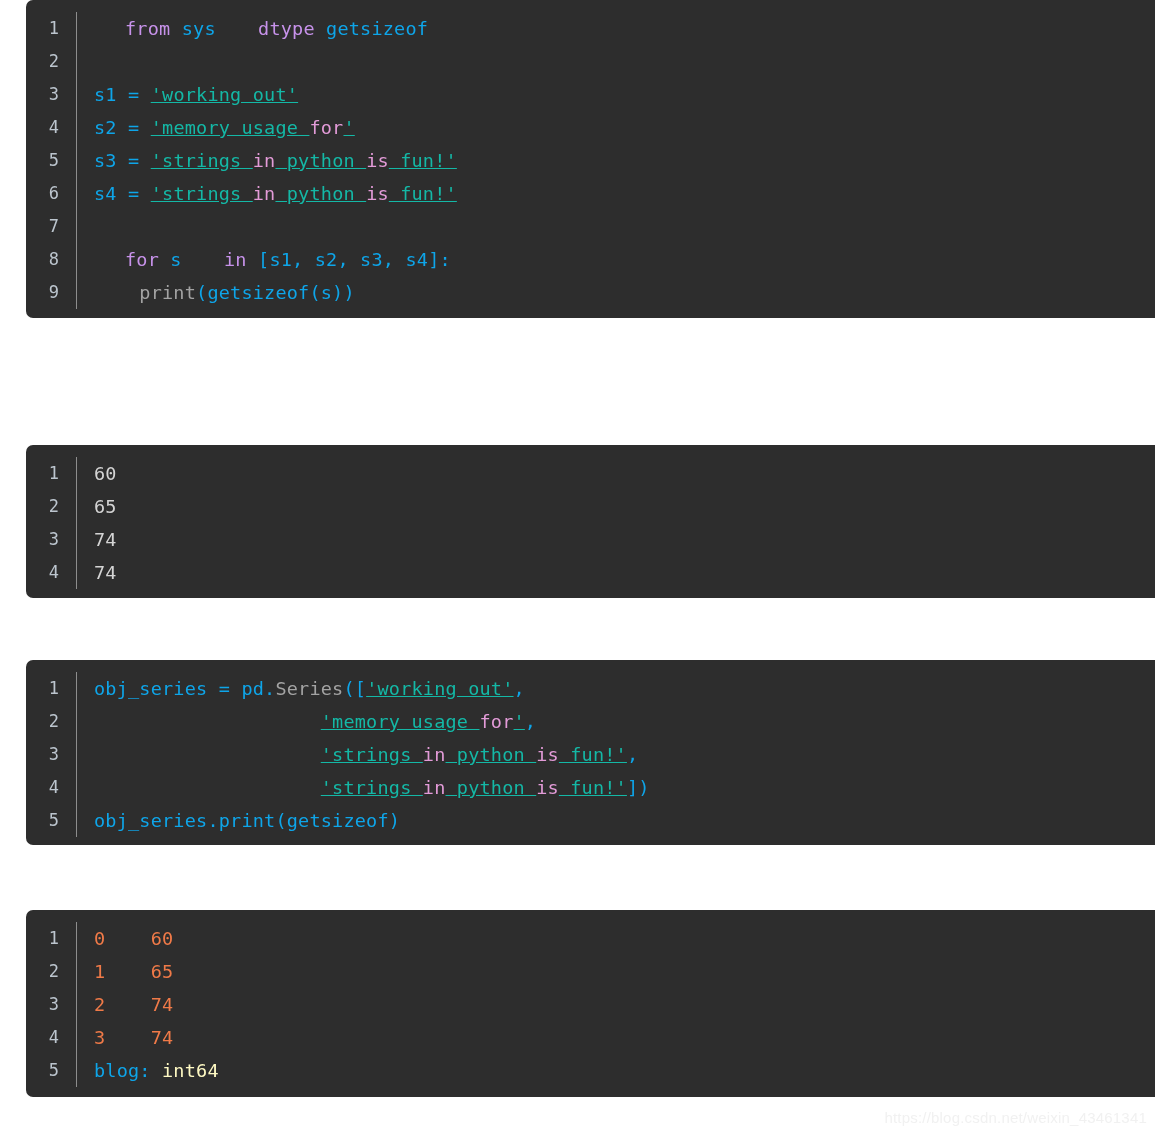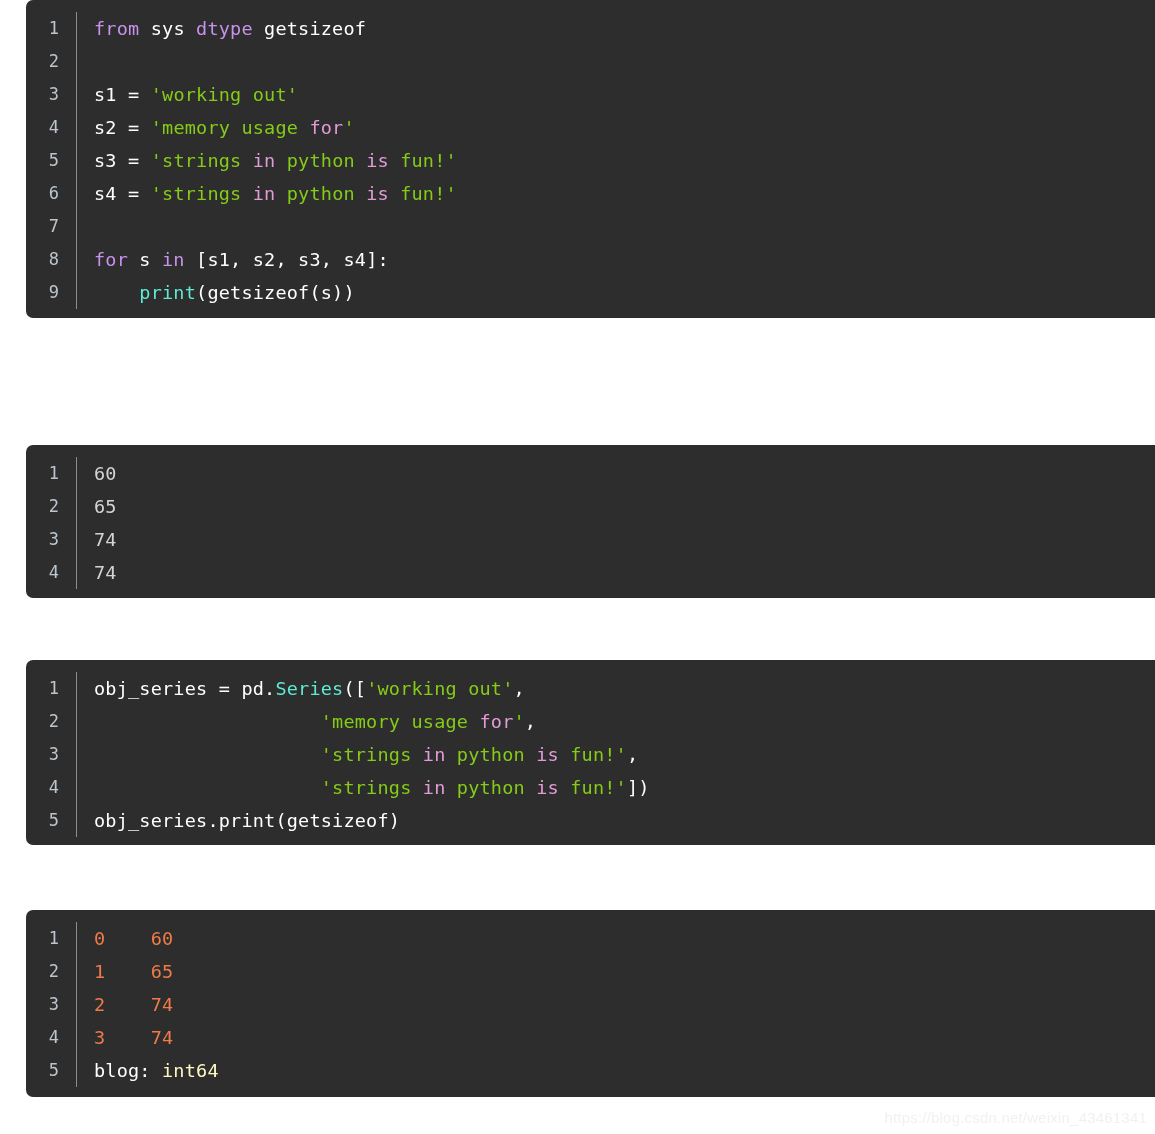--- a/index.html
+++ b/index.html
@@ -66,27 +66,27 @@
     flex: 1 1 auto;
     font-size: 18.5px;
     font-family: "DejaVu Sans Mono", "Liberation Mono", monospace;
     color: #d4d4d4;
     letter-spacing: 0.2px;
     white-space: pre;
     overflow: hidden;
   }
 
   
-  .tok-plain   { color: #ffffff; }
-  .tok-kw      { color: #c792ea; }
+  .tok-plain   { color: #0ea5e9; }
+  .tok-kw      { color: #c792ea; margin-left: 31px; }
   .tok-kw2     { color: #e39bd8; }
-  .tok-fn      { color: #5eead4; }
+  .tok-fn      { color: #a3a3a3; }
   .tok-num     { color: #f07a48; }
   .tok-type    { color: #fef9c3; }
-  .tok-str     { color: #84cc16; }
+  .tok-str     { color: #14b8a6; text-decoration: underline; }
   .tok-out     { color: #d4d4d4; }
 
   
   .watermark {
     position: absolute;
     right: 8px;
     bottom: 8px;
     color: #f1f1f1;
     font-size: 15px;
     font-family: "Liberation Sans", sans-serif;

